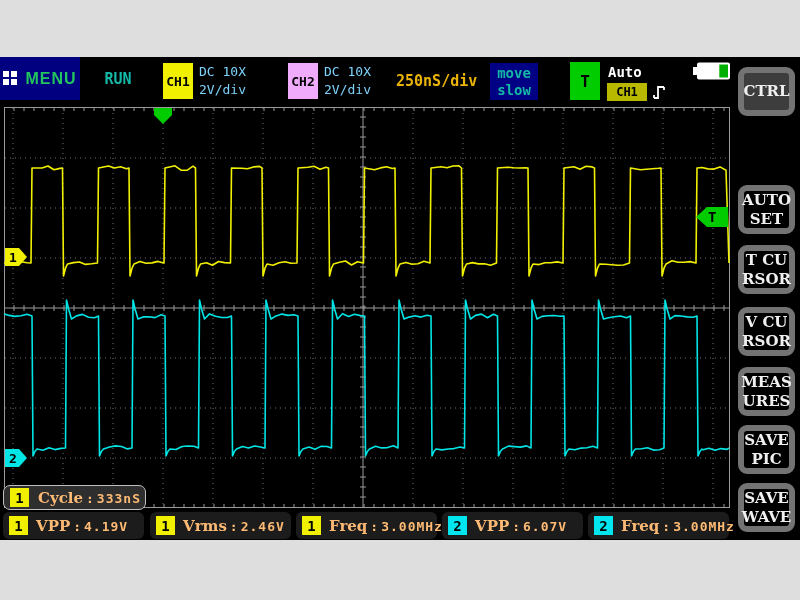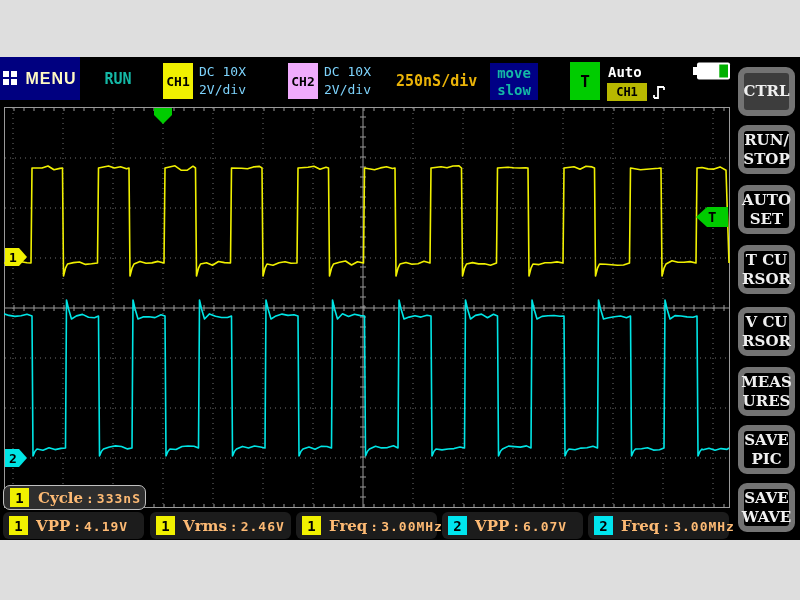--- a/index.html
+++ b/index.html
@@ -6,21 +6,21 @@
   body{width:800px;height:600px;background:#dedede;position:relative;overflow:hidden;
        font-family:"DejaVu Sans Mono",monospace;}
   .device{position:absolute;left:0;top:57px;width:800px;height:483px;background:#000;}
 
   
   .topbar{position:absolute;left:0;top:0;width:735px;height:50px;background:#000;}
   .menu-btn{position:absolute;left:0;top:0;width:80px;height:43px;background:#000080;
             display:flex;align-items:center;justify-content:center;gap:7px;cursor:pointer;}
   .menu-icon{width:15px;height:15px;display:grid;grid-template-columns:6px 6px;grid-template-rows:6px 6px;gap:2px;}
   .menu-icon i{background:#fff;display:block;}
-  .menu-label{color:#fef9c3;font-family:"Liberation Sans",sans-serif;font-weight:bold;font-size:16px;letter-spacing:1px;}
+  .menu-label{color:#22c55e;font-family:"Liberation Sans",sans-serif;font-weight:bold;font-size:16px;letter-spacing:1px;}
   .run-label{position:absolute;left:88px;top:13px;width:60px;text-align:center;color:#14b8a6;font-weight:bold;font-size:15px;}
   .ch-badge{position:absolute;top:6px;width:30px;height:36px;display:flex;align-items:center;justify-content:center;
             color:#000;font-weight:bold;font-size:13px;cursor:pointer;}
   .ch1-badge{left:163px;background:#f0f000;}
   .ch2-badge{left:288px;background:#f0abfc;}
   .ch-info{position:absolute;top:6px;color:#7dd3fc;font-weight:normal;font-size:13px;line-height:18px;white-space:nowrap;}
   .ch1-info{left:199px;}
   .ch2-info{left:324px;}
   .timebase{position:absolute;left:396px;top:15px;color:#eab308;font-weight:bold;font-size:15px;}
   .move-badge{position:absolute;left:490px;top:6px;width:48px;height:37px;background:#000085;color:#14b8a6;
@@ -422,22 +422,20 @@
     <span class="chn-num chn-2">2</span>
     <span class="meas-text"><span class="meas-label">VPP</span><span class="meas-sep">:</span><span class="meas-value">6.07V</span></span>
   </div>
   <div class="meas-box" style="left:588px">
     <span class="chn-num chn-2">2</span>
     <span class="meas-text"><span class="meas-label">Freq</span><span class="meas-sep">:</span><span class="meas-value">3.00MHz</span></span>
   </div>
 
   <div class="sidebar">
     <div class="sbtn active" style="top:10px">CTRL</div>
-    <div class="sbtn" style="top:68px">RUN/
-STOP</div>
     <div class="sbtn" style="top:128px">AUTO
 SET</div>
     <div class="sbtn" style="top:188px">T CU
 RSOR</div>
     <div class="sbtn" style="top:250px">V CU
 RSOR</div>
     <div class="sbtn" style="top:310px">MEAS
 URES</div>
     <div class="sbtn" style="top:368px">SAVE
 PIC</div>

